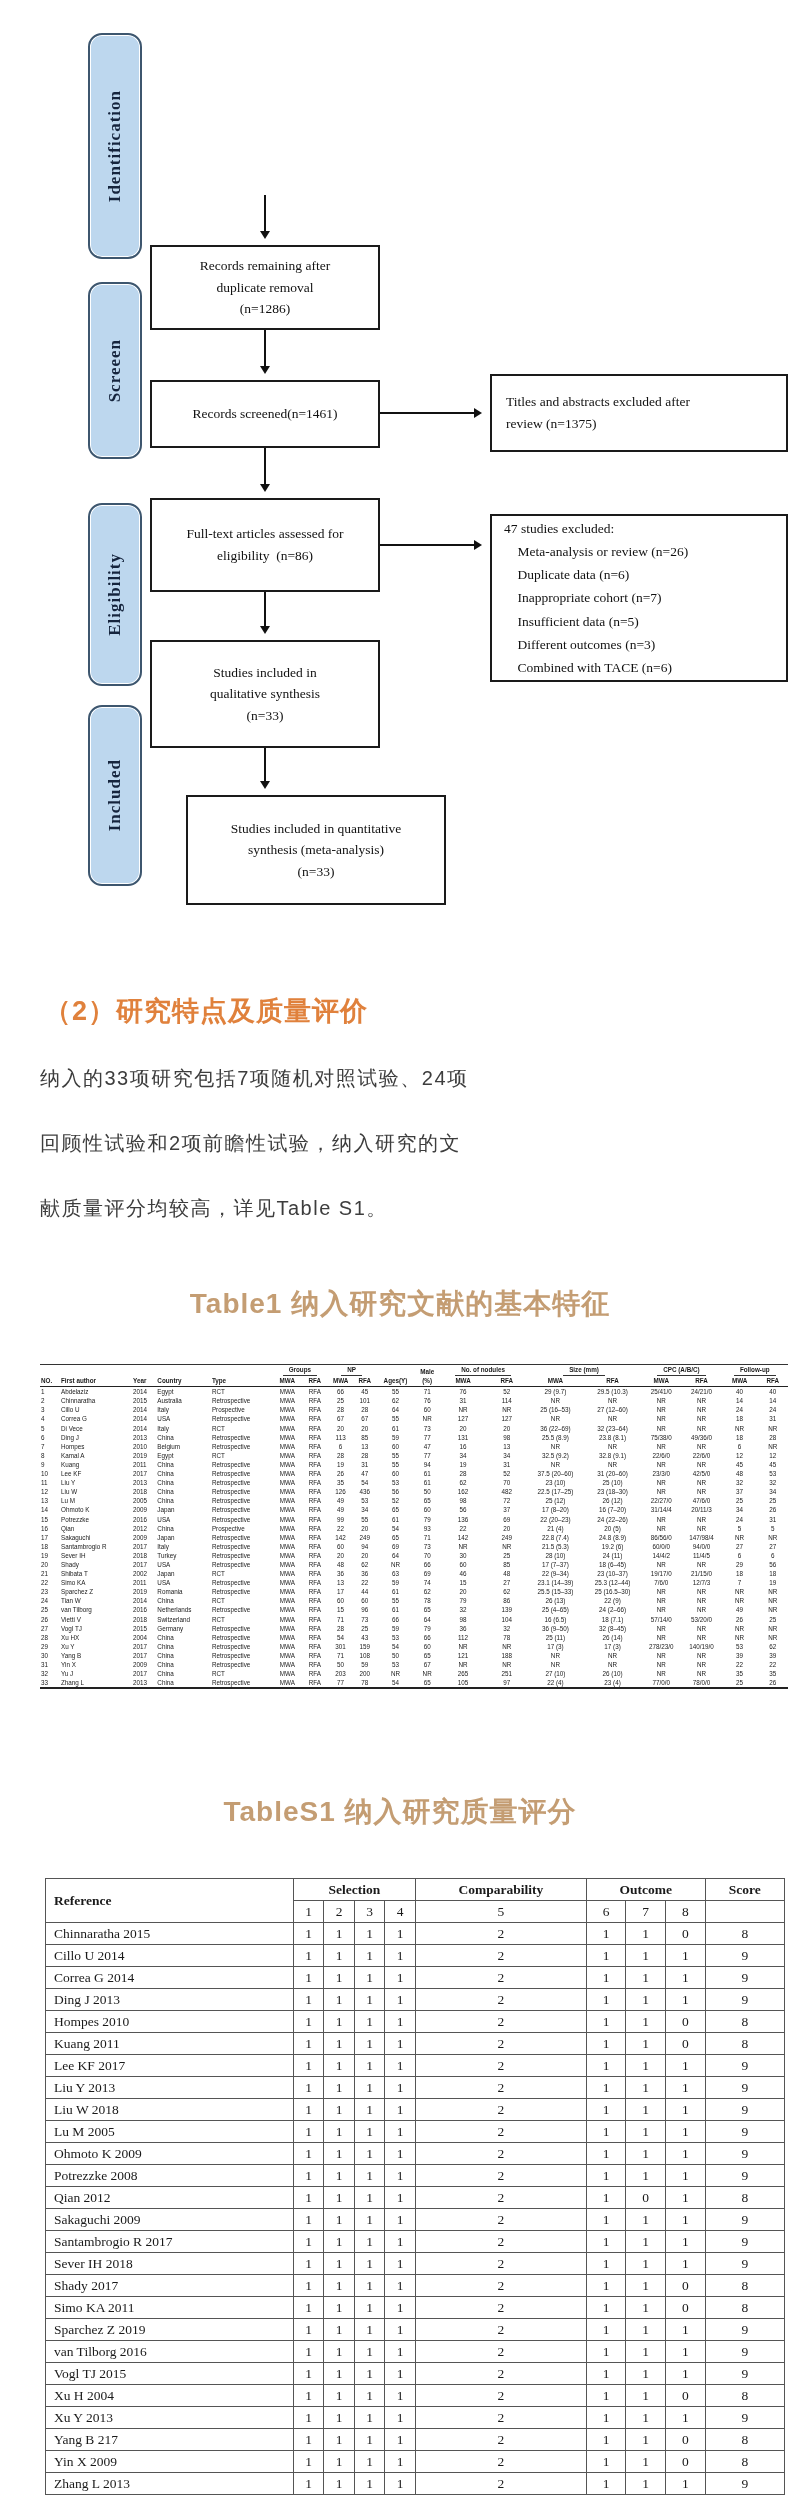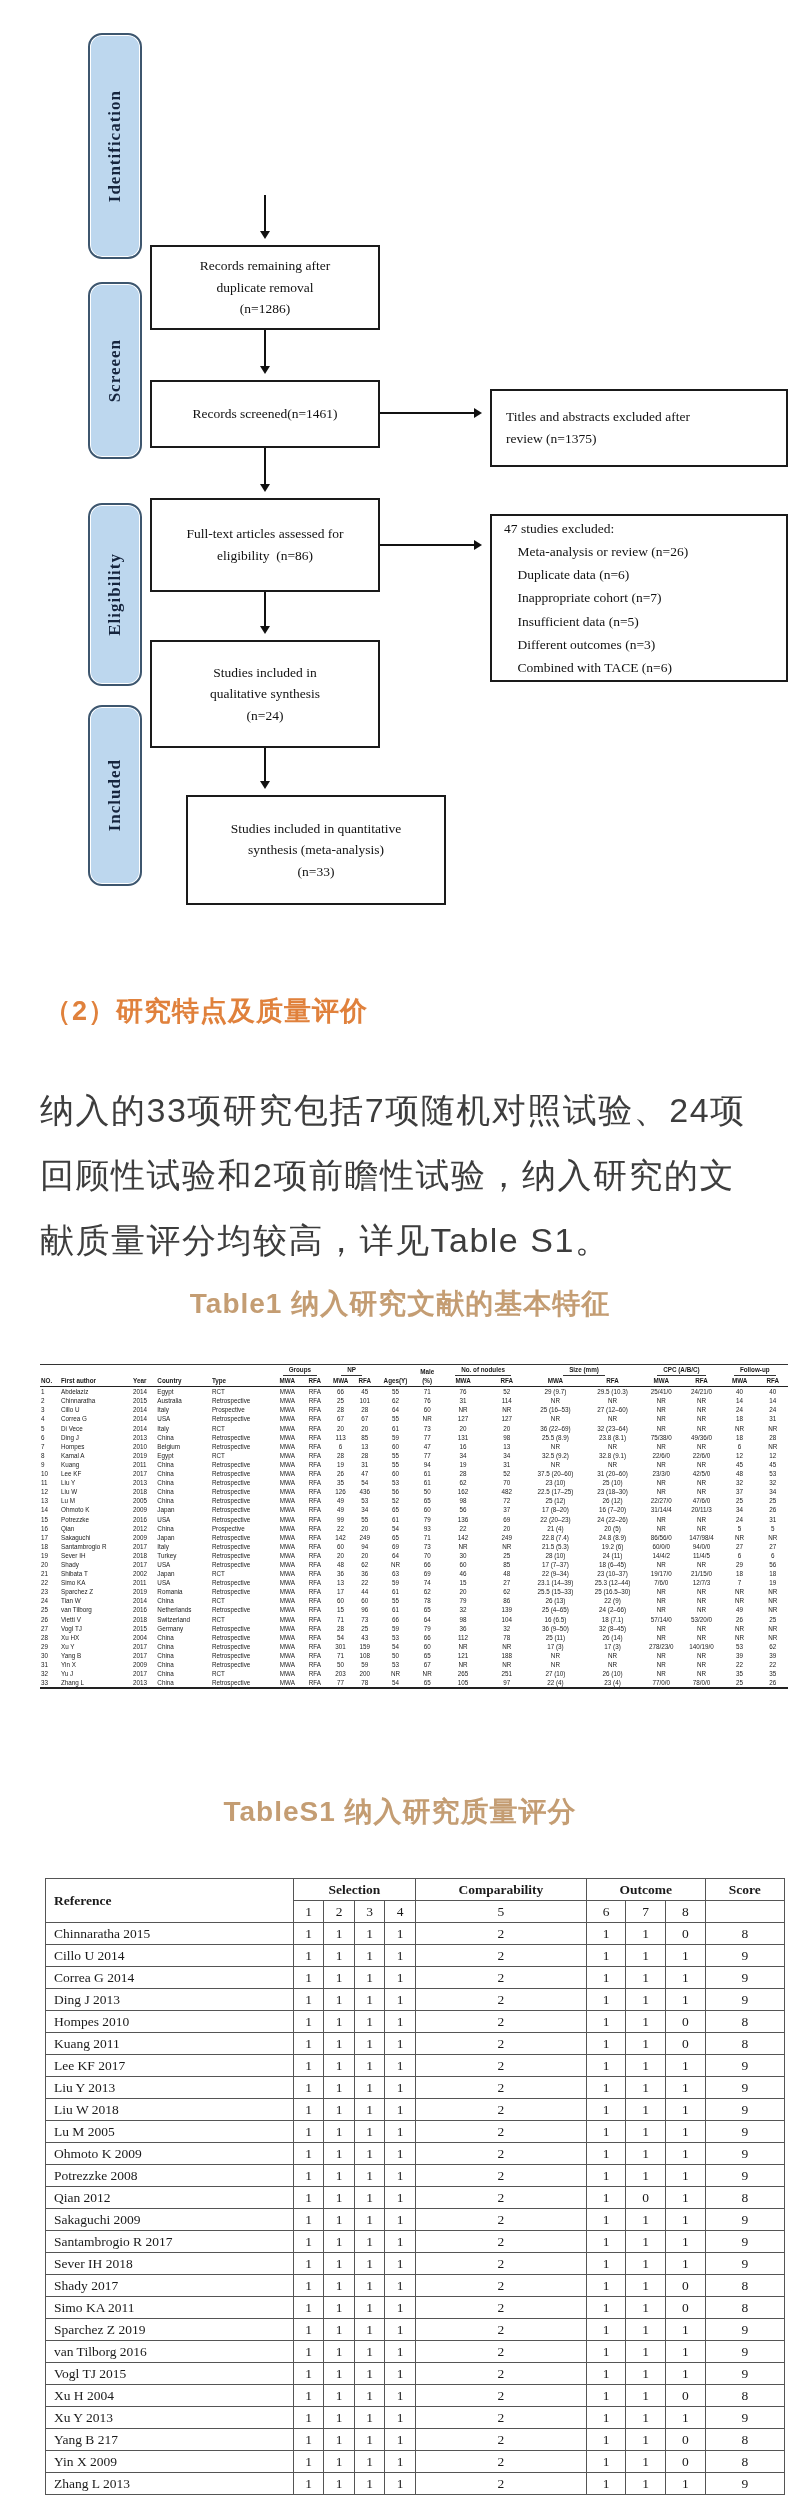--- a/index.html
+++ b/index.html
@@ -16,22 +16,22 @@
         display:flex;align-items:center;justify-content:center;text-align:center;white-space:pre-wrap;}
   .fbox.left{justify-content:flex-start;text-align:left;}
   .av{position:absolute;width:2px;background:#111;}
   .av::after{content:"";position:absolute;bottom:-7px;left:-4px;border:5px solid transparent;border-top:8px solid #111;}
   .ah{position:absolute;height:2px;background:#111;}
   .ah::after{content:"";position:absolute;right:-7px;top:-4px;border:5px solid transparent;border-left:8px solid #111;}
 
   
   .sec-heading{position:absolute;left:44px;top:993px;font-family:"Liberation Sans",sans-serif;
         font-weight:bold;font-size:27px;color:#e0813c;letter-spacing:1px;}
-  .para{position:absolute;left:40px;top:1078px;width:724px;font-family:"Liberation Sans",sans-serif;
-        font-size:34px;line-height:65px;color:#3d3d3d;letter-spacing:1.5px;}
+  .para{position:absolute;left:40px;top:1046px;width:724px;font-family:"Liberation Sans",sans-serif;
+        font-size:20px;line-height:65px;color:#3d3d3d;letter-spacing:1.5px;}
 
   .tbl-caption{position:absolute;left:0;width:800px;text-align:center;
         font-family:"Liberation Sans",sans-serif;font-weight:bold;font-size:28px;color:#c49d73;letter-spacing:1px;}
 
   
   #table1{position:absolute;left:40px;top:1364px;width:748px;border-collapse:collapse;
         font-family:"Liberation Sans",sans-serif;font-size:6.3px;line-height:9.1px;color:#1a1a1a;
         border-top:1.2px solid #333;}
   #table1 th{font-weight:bold;padding:0 1px;vertical-align:bottom;}
   #table1 .grp span{display:inline-block;border-bottom:1px solid #333;padding:0 6px 1px 6px;}
@@ -65,37 +65,37 @@
     <span>Included</span>
   </div>
 
 
   <div class="fbox" style="left:150px;top:245px;width:230px;height:85px;box-sizing:border-box;">Records remaining after
 duplicate removal
 (n=1286)</div>
 
   <div class="fbox" style="left:150px;top:380px;width:230px;height:68px;box-sizing:border-box;">Records screened(n=1461)</div>
 
-  <div class="fbox left" style="left:490px;top:374px;width:298px;height:78px;padding-left:14px;box-sizing:border-box;margin-top:15px;">Titles and abstracts excluded after
+  <div class="fbox left" style="left:490px;top:374px;width:298px;height:78px;padding-left:14px;box-sizing:border-box;">Titles and abstracts excluded after
 review (n=1375)</div>
 
   <div class="fbox" style="left:150px;top:498px;width:230px;height:94px;box-sizing:border-box;">Full-text articles assessed for
 eligibility  (n=86)</div>
 
   <div class="fbox left" style="left:490px;top:514px;width:298px;height:168px;padding-left:12px;box-sizing:border-box;line-height:1.72;">47 studies excluded:
     Meta-analysis or review (n=26)
     Duplicate data (n=6)
     Inappropriate cohort (n=7)
     Insufficient data (n=5)
     Different outcomes (n=3)
     Combined with TACE (n=6)</div>
 
   <div class="fbox" style="left:150px;top:640px;width:230px;height:108px;box-sizing:border-box;">Studies included in
 qualitative synthesis
-(n=24)</div>
+(n=33)</div>
 
   <div class="fbox" style="left:150px;top:795px;width:260px;height:110px;box-sizing:border-box;margin-left:36px;">Studies included in quantitative
 synthesis (meta-analysis)
 (n=33)</div>
 
   <div class="av" style="left:264px;top:195px;height:42px;"></div>
   <div class="av" style="left:264px;top:330px;height:42px;"></div>
   <div class="av" style="left:264px;top:448px;height:42px;"></div>
   <div class="av" style="left:264px;top:592px;height:40px;"></div>
   <div class="av" style="left:264px;top:748px;height:39px;"></div>

